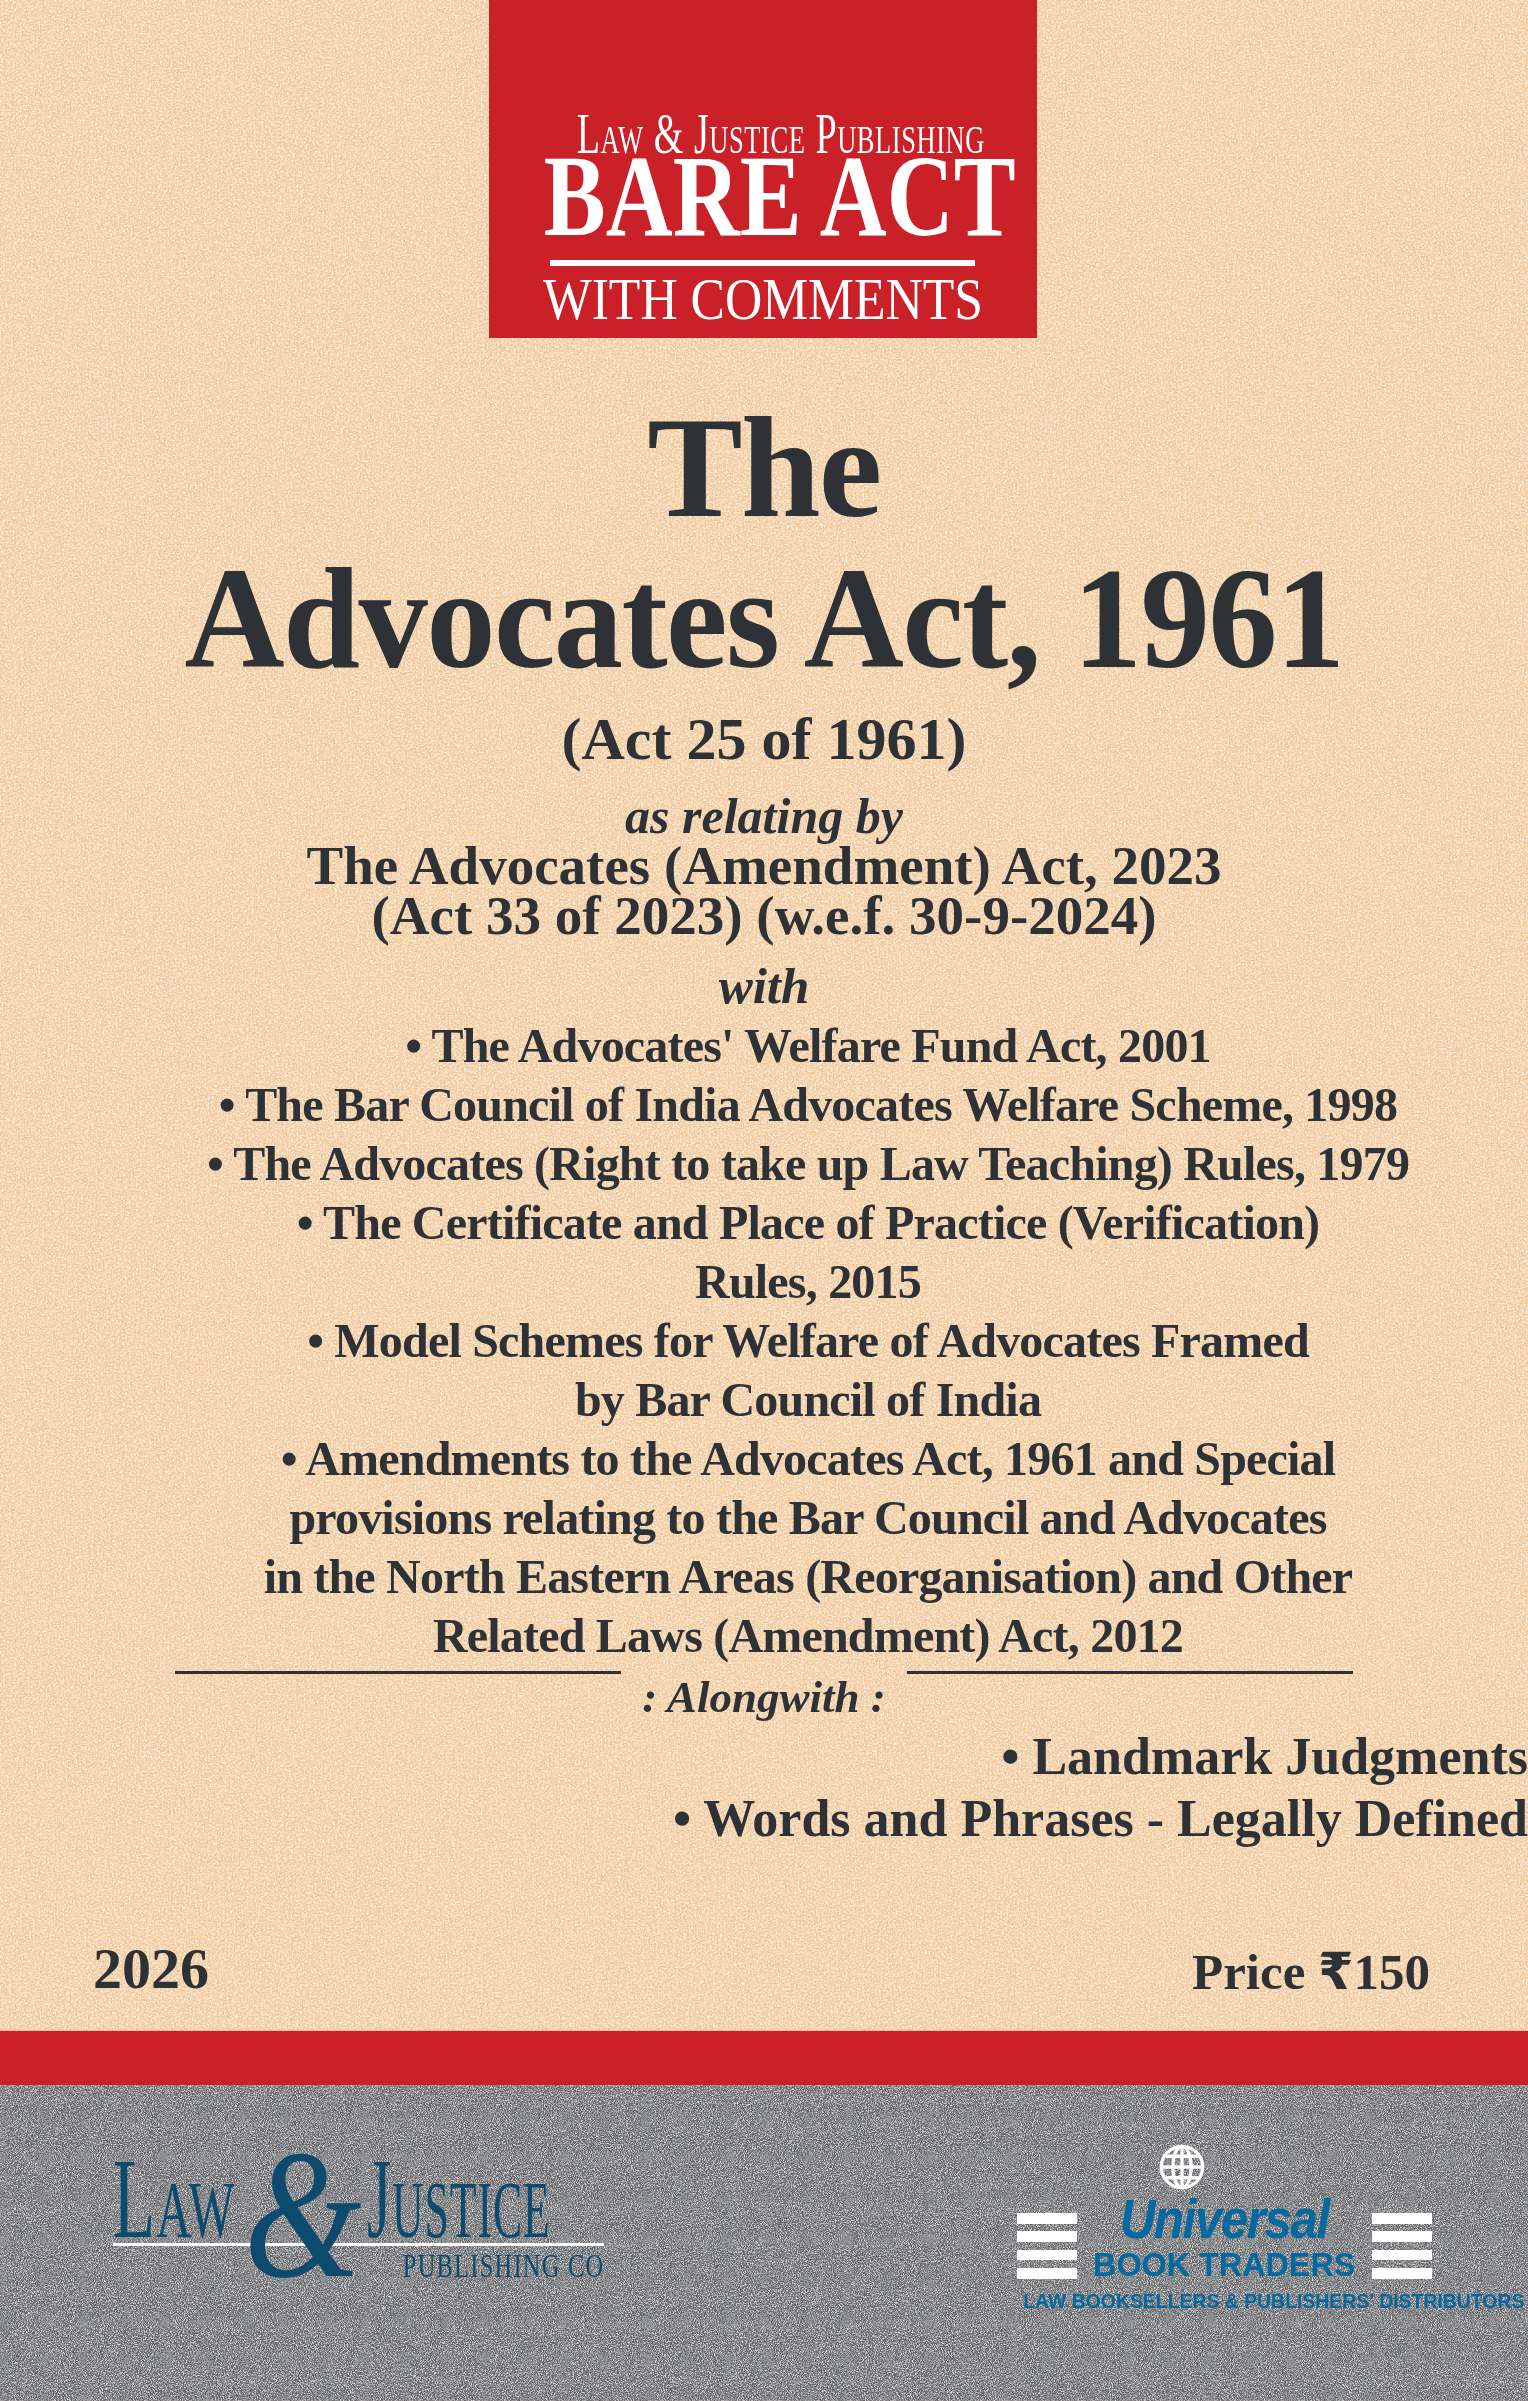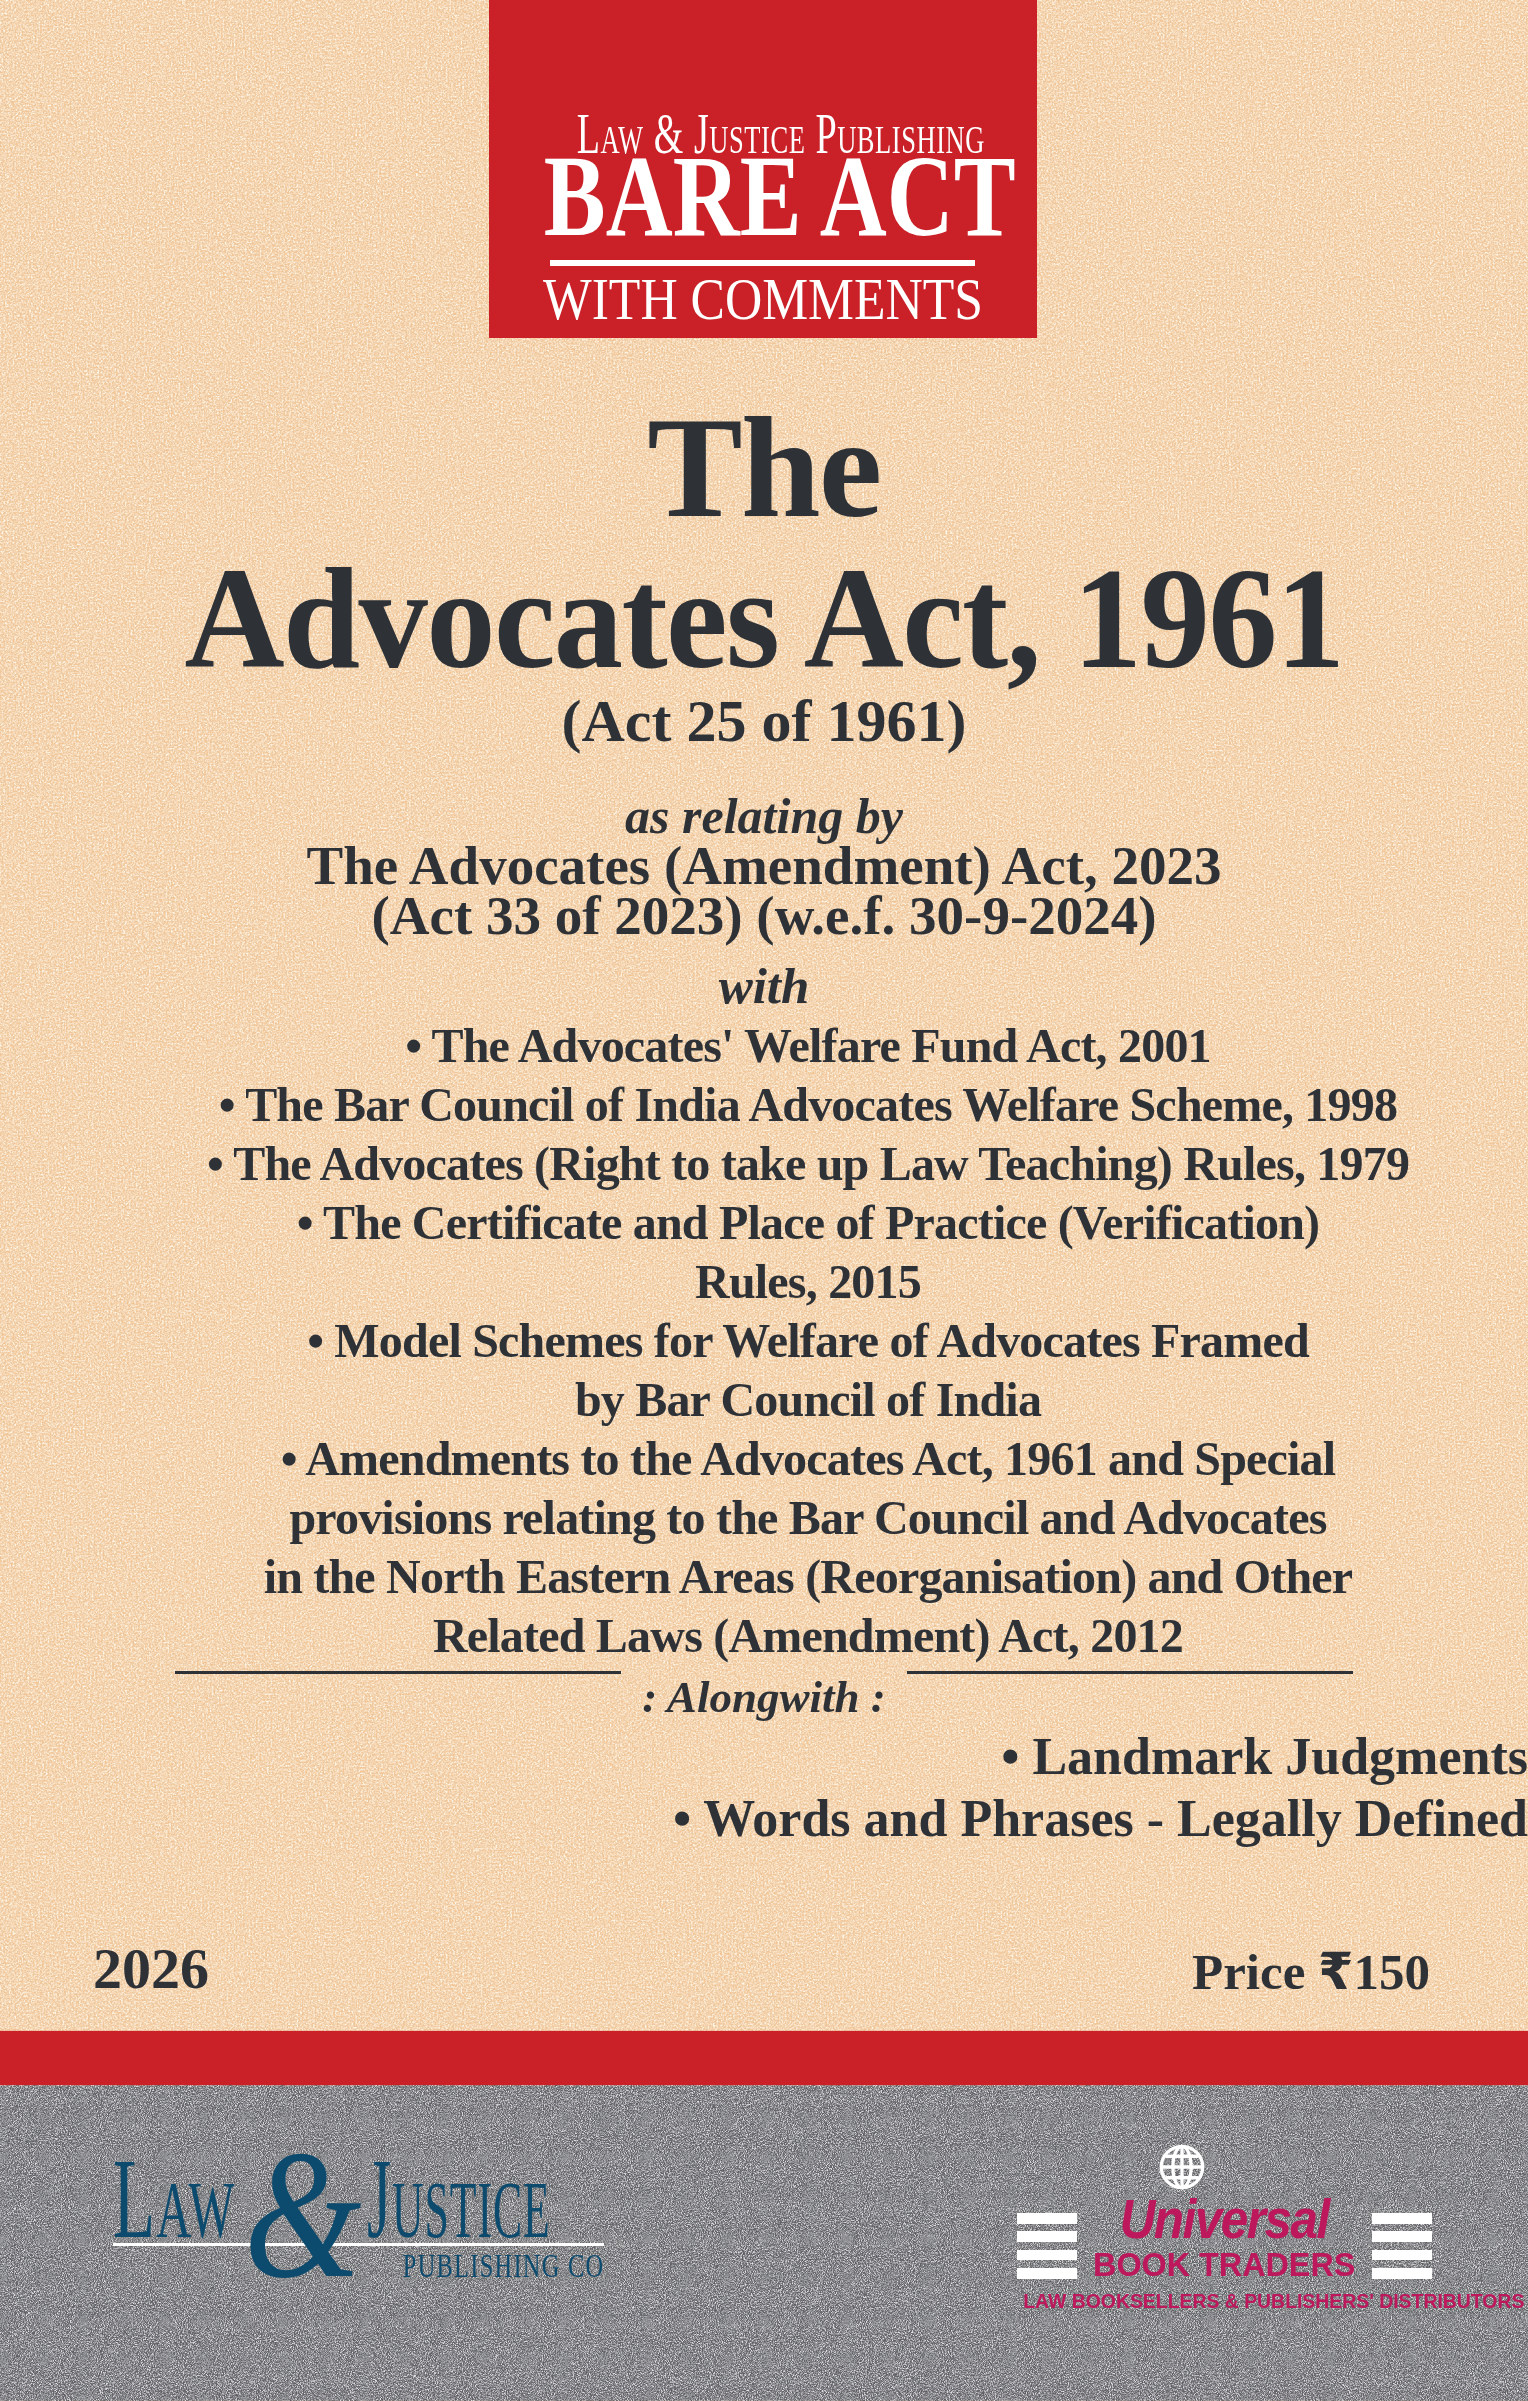--- a/index.html
+++ b/index.html
@@ -32,21 +32,21 @@
   }
 
   
   .dark { color:#2e3237; }
   .center-line {
     position:absolute; left:0; width:1528px; text-align:center; line-height:1;
     font-weight:bold; white-space:nowrap; z-index:1;
   }
   .title-line1 { top:397px;  font-size:143px; letter-spacing:-1.7px; }
   .title-line2 { top:548px;  font-size:143px; letter-spacing:-1.7px; transform:scaleX(.97); transform-origin:50% 0; }
-  .act-no      { top:691px;  font-size:60px; }
+  .act-no      { top:709px;  font-size:60px; }
   .amended     { top:791px;  font-size:50px; font-style:italic; }
   .amend1      { top:838px; font-size:55px; }
   .amend2      { top:888px; font-size:55px; }
   .with-label  { top:961px; font-size:51px; font-style:italic; }
 
   .bullets {
     position:absolute; left:0; top:1016px; width:1528px; text-align:center; z-index:1;
     font-size:48px; line-height:59px; font-weight:bold; letter-spacing:-0.8px; color:#2e3237;padding-left:44px;
   }
 
@@ -81,21 +81,21 @@
   .lj-justice {
     position:absolute; left:254px; top:-13.3px; font-size:115px; line-height:1;
     font-variant:small-caps; letter-spacing:1.7px; transform:scaleX(.54); transform-origin:0 0; white-space:nowrap;
   }
   .lj-pub {
     position:absolute; right:0; top:96px; font-size:33px; line-height:1; letter-spacing:1.7px;
     transform:scaleX(.74); transform-origin:100% 0; white-space:nowrap;
   }
 
   
-  .ubt { position:absolute; left:1001px; top:2143px; width:415px; color:#be185d; z-index:2;
+  .ubt { position:absolute; left:1001px; top:2143px; width:415px; color:#0369a1; z-index:2;
          font-family:"Liberation Sans", sans-serif;padding-left:16px; }
   .ubt-globe { position:relative; left:141px; width:48px; height:48px; }
   .ubt-row { display:flex; align-items:flex-end; margin-top:1.7px; }
   .ubt-bars { display:flex; flex-direction:column; gap:7.5px; width:60px; padding-bottom:2.5px; }
   .ubt-bar { height:10.8px; background:#fff; }
   .ubt-center { flex:1; margin:0 8.3px; text-align:center; min-width:0; }
   .ubt-name {
     font-size:55px; font-weight:bold; font-style:italic; letter-spacing:-1.7px; line-height:.95;
     transform:scaleX(.9); transform-origin:50% 100%; white-space:nowrap;
   }

